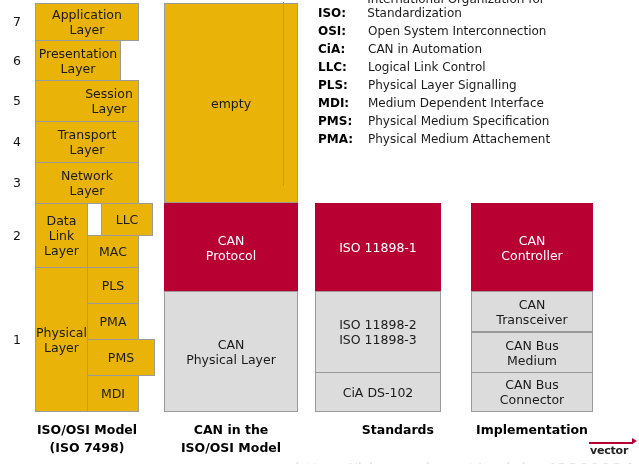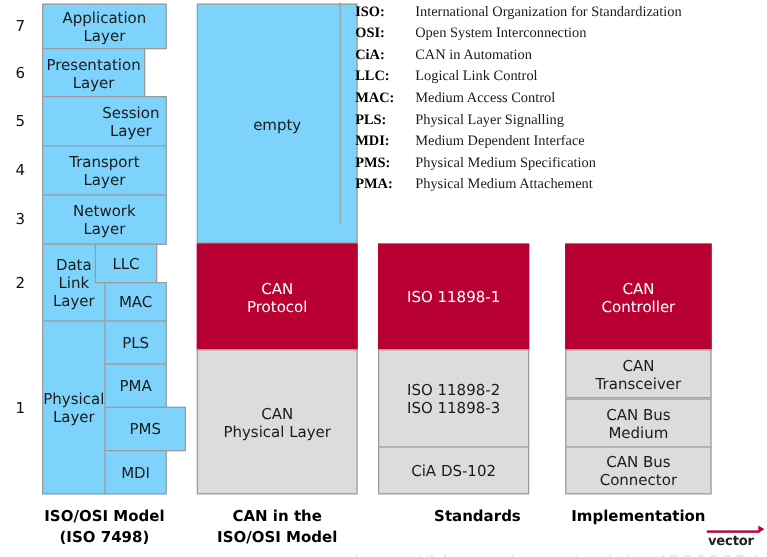--- a/index.html
+++ b/index.html
@@ -22,21 +22,21 @@
     position: absolute;
     box-sizing: border-box;
     border: 1px solid #9a9a9a;
     display: flex;
     align-items: center;
     justify-content: center;
     text-align: center;
     font-size: 12.5px;
     line-height: 15px;
     color: #1a1a1a;
-    background: #7dd3fc;
+    background: #eab308;
     white-space: pre-line;
   }
   .box.red {
     background: #b80032;
     border-color: #b80032;
     color: #ffffff;
   }
   .box.gray {
     background: #dcdcdc;
     border-color: #9a9a9a;
@@ -72,24 +72,23 @@
     left: 283px;
     top: 2px;
     width: 356px;
     height: 184px;
     border-left: 1px solid #9a9a9a;
     padding-left: 0px;
     box-sizing: border-box;
   }
   .legend-row {
     display: flex;
-    align-items: flex-start;
+    align-items: flex-end;
     height: 18px;
-    margin-left: 12px;
-    font-family: Liberation Serif, serif;
+    margin-left: 34px;
   }
   .legend-abbr {
     width: 50px;
     font-size: 12px;
     font-weight: bold;
     color: #000000;
   }
   .legend-text {
     font-size: 12px;
     color: #1a1a1a;
@@ -164,21 +163,21 @@
 Layer</div>
   <div class="box" style="left:35px; top:80px;  width:104px; height:42px;padding-left:44px;">Session
 Layer</div>
   <div class="box" style="left:35px; top:121px; width:104px; height:42px;">Transport
 Layer</div>
   <div class="box" style="left:35px; top:162px; width:104px; height:42px;">Network
 Layer</div>
 
   <div class="box" style="left:35px; top:203px; width:53px;  height:65px;">Data Link
 Layer</div>
-  <div class="box" style="left:79px; top:203px; width:52px;  height:33px;">LLC</div>
+  <div class="box" style="left:101px; top:203px; width:52px;  height:33px;">LLC</div>
   <div class="box" style="left:87px; top:235px; width:52px;  height:33px;">MAC</div>
 
   <div class="box" style="left:35px; top:267px; width:53px;  height:145px;text-align:center;">Physical
 Layer</div>
   <div class="box" style="left:87px; top:267px; width:52px;  height:37px;">PLS</div>
   <div class="box" style="left:87px; top:303px; width:52px;  height:37px;">PMA</div>
   <div class="box" style="left:87px; top:339px; width:68px;  height:37px;">PMS</div>
   <div class="box" style="left:87px; top:375px; width:52px;  height:37px;">MDI</div>
 
   <div class="caption" style="left:20px; top:421px; width:134px;">ISO/OSI Model
@@ -222,24 +221,20 @@
     </div>
     <div class="legend-row">
       <span class="legend-abbr">CiA:</span>
       <span class="legend-text">CAN in Automation</span>
     </div>
     <div class="legend-row">
       <span class="legend-abbr">LLC:</span>
       <span class="legend-text">Logical Link Control</span>
     </div>
     <div class="legend-row">
-      <span class="legend-abbr">MAC:</span>
-      <span class="legend-text">Medium Access Control</span>
-    </div>
-    <div class="legend-row">
       <span class="legend-abbr">PLS:</span>
       <span class="legend-text">Physical Layer Signalling</span>
     </div>
     <div class="legend-row">
       <span class="legend-abbr">MDI:</span>
       <span class="legend-text">Medium Dependent Interface</span>
     </div>
     <div class="legend-row">
       <span class="legend-abbr">PMS:</span>
       <span class="legend-text">Physical Medium Specification</span>

